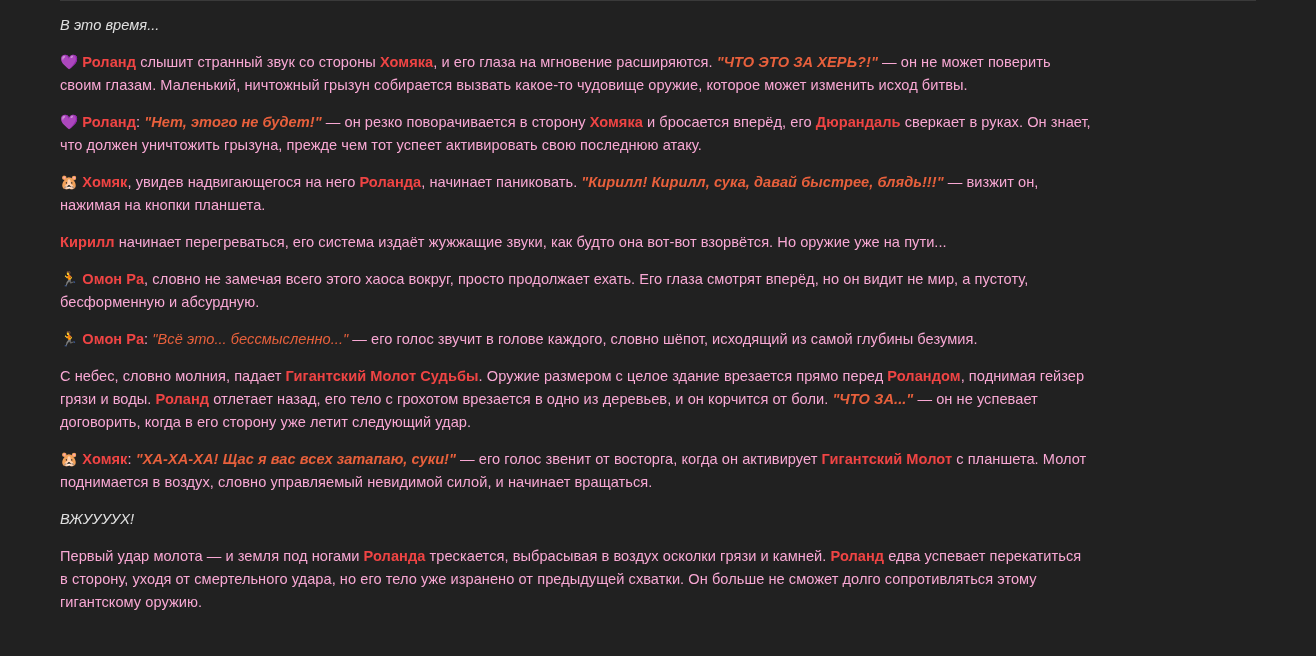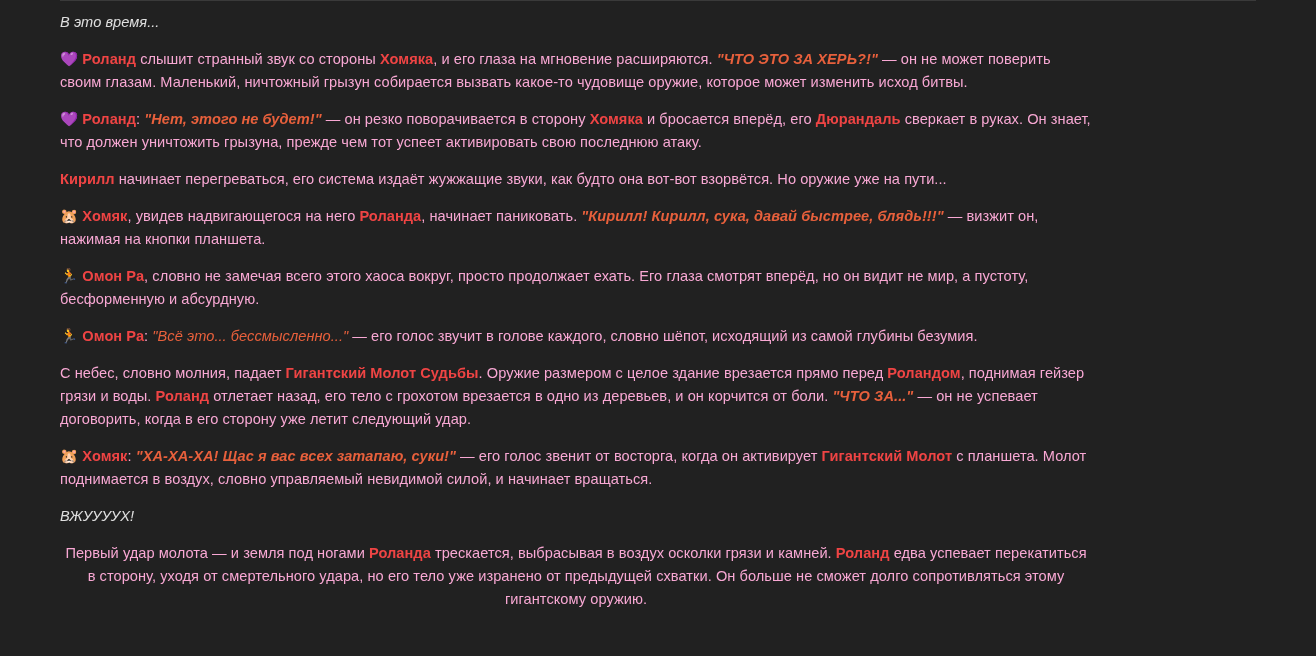--- a/index.html
+++ b/index.html
@@ -23,36 +23,35 @@
   .top-divider {
     position: absolute;
     top: 0;
     left: 60px;
     right: 60px;
     height: 1px;
     background: #3a3a3a;
   }
   .content {
     position: absolute;
-    top: 11px;
+    top: 0;
     left: 0;
     width: 1148px;
-    padding: 0 56px 0 60px;
+    padding: 14px 56px 0 60px;
     box-sizing: border-box;
   }
   p.para {
     color: #ececec;
     font-size: 14.6px;
     line-height: 23px;
     margin: 0 0 14px 0;
     letter-spacing: 0.05px;
   }
   p.para:last-child {
     margin-bottom: 17px;
-    text-align: center;
   }
   .b { font-weight: bold; color: #ef4444; }
   .quote { color: #e8603c; font-style: italic; }
   .quote-b { color: #e8603c; font-style: italic; font-weight: bold; }
   .em { font-style: italic; color: #e0e0e0; }
   .emoji {
     font-size: 14.6px;
     display: inline;
   }
   .dim { color: #f9a8d4; }
@@ -60,22 +59,22 @@
 </head>
 <body>
 
 <div class="page">
   <div class="top-divider"></div>
   <div class="content">
     <p class="para"><span class="em">В это время...</span></p>
     <div id="paragraph-container">
         <p class="para"><span class="emoji">💜</span> <span class="b">Роланд</span><span class="dim"> слышит странный звук со стороны </span><span class="b">Хомяка</span><span class="dim">, и его глаза на мгновение расширяются. </span><span class="quote-b">"ЧТО ЭТО ЗА ХЕРЬ?!"</span><span class="dim"> — он не может поверить своим глазам. Маленький, ничтожный грызун собирается вызвать какое-то чудовище оружие, которое может изменить исход битвы.</span></p>
         <p class="para"><span class="emoji">💜</span> <span class="b">Роланд</span><span class="dim">: </span><span class="quote-b">"Нет, этого не будет!"</span><span class="dim"> — он резко поворачивается в сторону </span><span class="b">Хомяка</span><span class="dim"> и бросается вперёд, его </span><span class="b">Дюрандаль</span><span class="dim"> сверкает в руках. Он знает, что должен уничтожить грызуна, прежде чем тот успеет активировать свою последнюю атаку.</span></p>
+        <p class="para"><span class="emoji">🐹</span> <span class="b">Хомяк</span><span class="dim">, увидев надвигающегося на него </span><span class="b">Роланда</span><span class="dim">, начинает паниковать. </span><span class="quote-b">"Кирилл! Кирилл, сука, давай быстрее, блядь!!!"</span><span class="dim"> — визжит он, нажимая на кнопки планшета.</span></p>
         <p class="para"><span class="b">Кирилл</span><span class="dim"> начинает перегреваться, его система издаёт жужжащие звуки, как будто она вот-вот взорвётся. Но оружие уже на пути...</span></p>
-        <p class="para"><span class="emoji">🐹</span> <span class="b">Хомяк</span><span class="dim">, увидев надвигающегося на него </span><span class="b">Роланда</span><span class="dim">, начинает паниковать. </span><span class="quote-b">"Кирилл! Кирилл, сука, давай быстрее, блядь!!!"</span><span class="dim"> — визжит он, нажимая на кнопки планшета.</span></p>
         <p class="para"><span class="emoji">🏃</span> <span class="b">Омон Ра</span><span class="dim">, словно не замечая всего этого хаоса вокруг, просто продолжает ехать. Его глаза смотрят вперёд, но он видит не мир, а пустоту, бесформенную и абсурдную.</span></p>
         <p class="para"><span class="emoji">🏃</span> <span class="b">Омон Ра</span><span class="dim">: </span><span class="quote">"Всё это... бессмысленно..."</span><span class="dim"> — его голос звучит в голове каждого, словно шёпот, исходящий из самой глубины безумия.</span></p>
         <p class="para"><span class="dim">С небес, словно молния, падает </span><span class="b">Гигантский Молот Судьбы</span><span class="dim">. Оружие размером с целое здание врезается прямо перед </span><span class="b">Роландом</span><span class="dim">, поднимая гейзер грязи и воды. </span><span class="b">Роланд</span><span class="dim"> отлетает назад, его тело с грохотом врезается в одно из деревьев, и он корчится от боли. </span><span class="quote-b">"ЧТО ЗА..."</span><span class="dim"> — он не успевает договорить, когда в его сторону уже летит следующий удар.</span></p>
         <p class="para"><span class="emoji">🐹</span> <span class="b">Хомяк</span><span class="dim">: </span><span class="quote-b">"ХА-ХА-ХА! Щас я вас всех затапаю, суки!"</span><span class="dim"> — его голос звенит от восторга, когда он активирует </span><span class="b">Гигантский Молот</span><span class="dim"> с планшета. Молот поднимается в воздух, словно управляемый невидимой силой, и начинает вращаться.</span></p>
         <p class="para"><span class="em">ВЖУУУУХ!</span></p>
         <p class="para"><span class="dim">Первый удар молота — и земля под ногами </span><span class="b">Роланда</span><span class="dim"> трескается, выбрасывая в воздух осколки грязи и камней. </span><span class="b">Роланд</span><span class="dim"> едва успевает перекатиться в сторону, уходя от смертельного удара, но его тело уже изранено от предыдущей схватки. Он больше не сможет долго сопротивляться этому гигантскому оружию.</span></p>
       </div>
   </div>
 </div>
 

